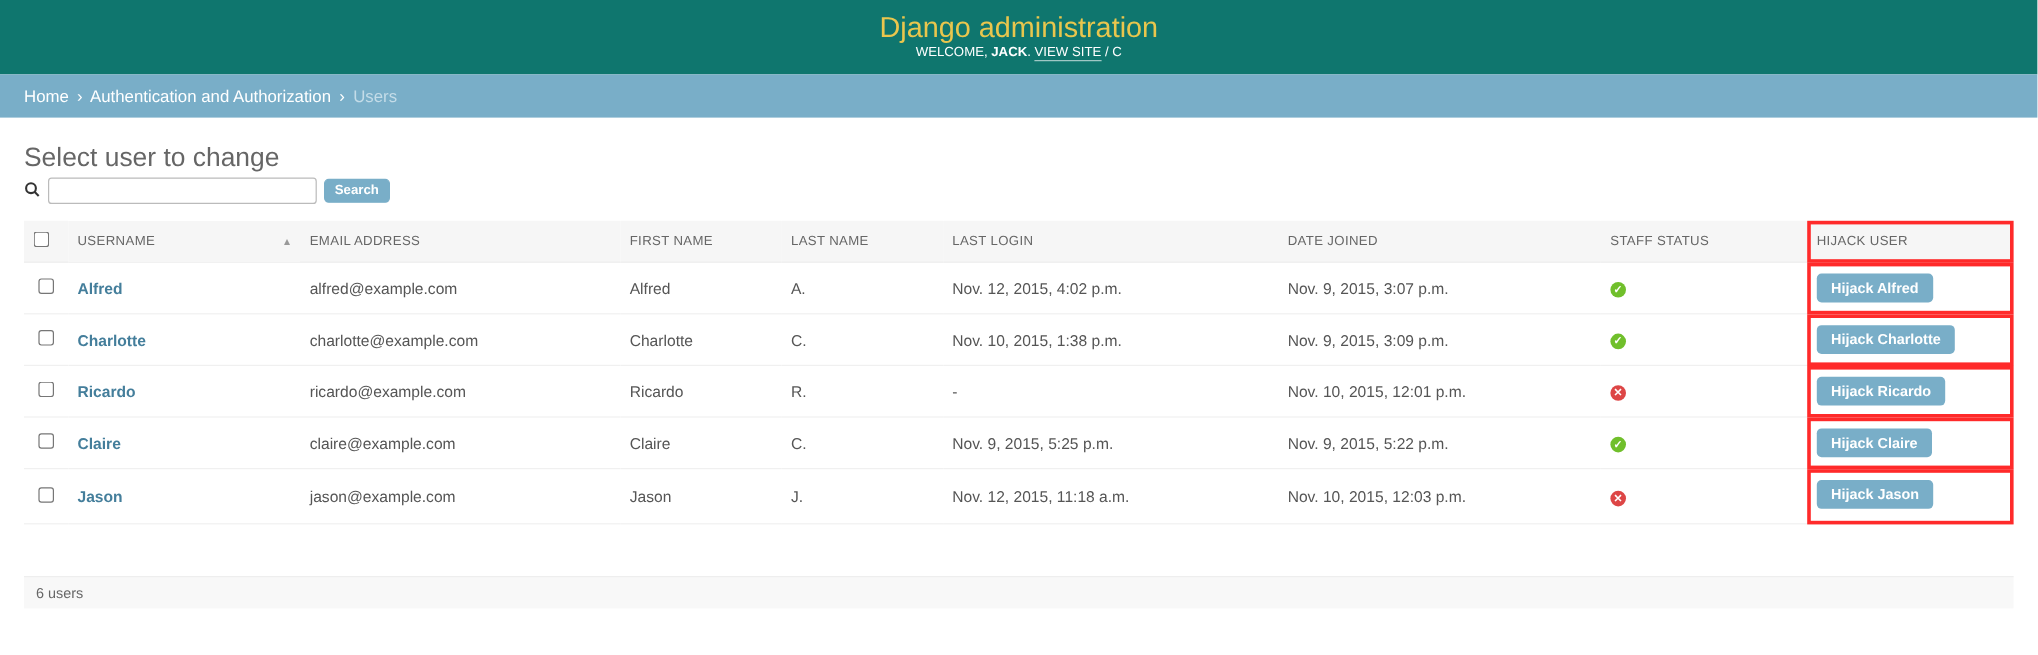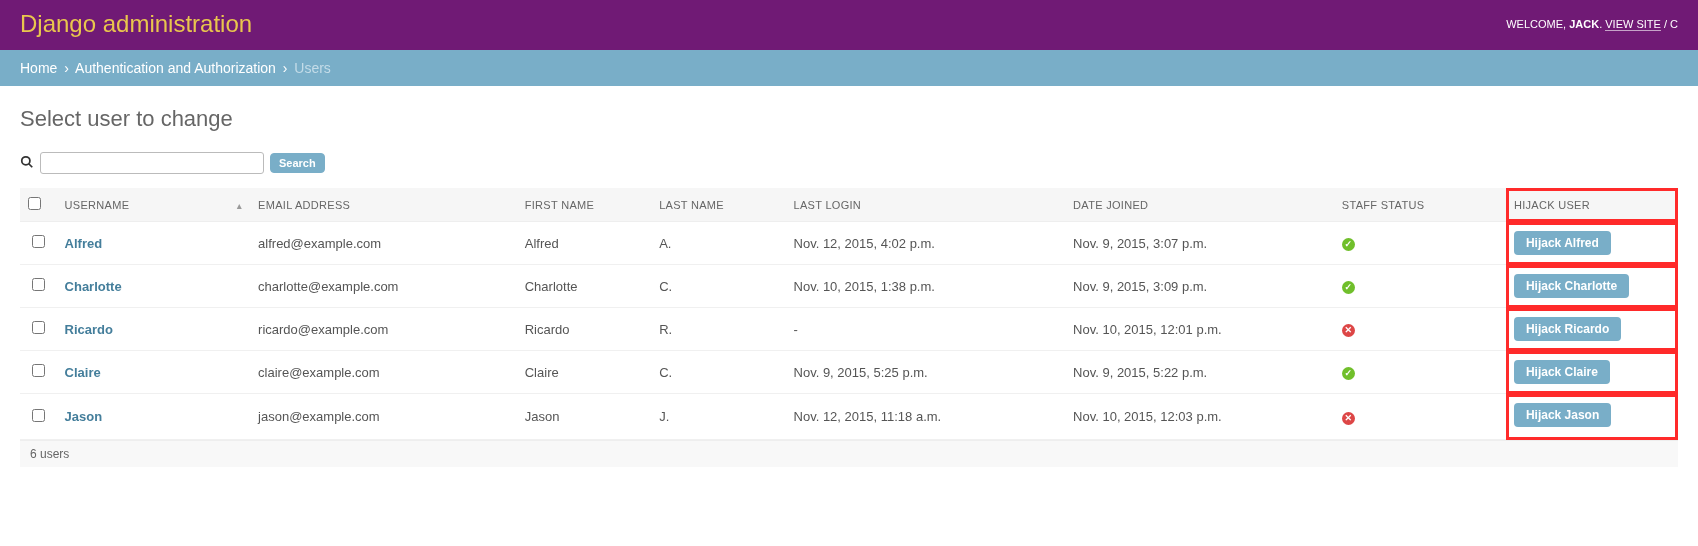--- a/index.html
+++ b/index.html
@@ -1,29 +1,29 @@
 <!DOCTYPE html>
 <html><head>
   <meta charset="utf-8">
   <style>
     * { margin: 0; padding: 0; box-sizing: border-box; }
     body { font-family: "Helvetica Neue", Arial, sans-serif; font-size: 13px; color: #555; background: #fff; width: 1698px; }
 
-    .header-bar { background: #701a75; color: #fff; padding: 10px 20px 12px; display: flex; justify-content: space-between; align-items: center; overflow: hidden; }
+    .header-bar { background: #0f766e; color: #fff; padding: 10px 20px 12px; display: flex; justify-content: space-between; align-items: center; overflow: hidden; flex-direction: column; }
     .header-bar h1 { font-size: 24px; font-weight: 300; color: #e9c64d; }
     .header-user { font-size: 11px; color: #fff; white-space: nowrap; text-transform: uppercase; }
     .header-user .bold { font-weight: bold; }
     .header-user a { color: #fff; text-decoration: none; border-bottom: 1px solid rgba(255,255,255,0.6); }
 
     .breadcrumb-bar { background: #79aec8; color: #c4dce8; padding: 10px 20px; font-size: 14px; }
     .breadcrumb-bar a { color: #fff; text-decoration: none; }
     .breadcrumb-bar .sep { margin: 0 3px; color: #fff; }
 
     .content { padding: 20px; }
-    .page-title { font-size: 22px; font-weight: 400; color: #666; margin-bottom: 20px; }
+    .page-title { font-size: 22px; font-weight: 400; color: #666; margin-bottom: 4px; }
 
     .search-row { display: flex; align-items: center; gap: 6px; margin-bottom: 14px; }
     .search-icon { font-size: 14px; color: #333; }
     .search-input { width: 224px; height: 22px; padding: 2px 6px; border: 1px solid #bbb; border-radius: 3px; font-size: 13px; }
     .search-btn { background: #79aec8; color: #fff; border: 1px solid #79aec8; font-size: 11px; padding: 3px 8px; border-radius: 4px; cursor: pointer; font-weight: bold; }
 
     .actions-bar { background: #f8f8f8; padding: 6px; display: flex; align-items: center; gap: 10px; font-size: 12px; color: #666; border-bottom: 1px solid #eee; }
     .actions-bar label { padding-left: 4px; }
     .actions-bar select { width: 140px; height: 22px; font-size: 12px; border: 1px solid #bbb; border-radius: 4px; background: #fff; }
     .go-btn { background: #79aec8; color: #fff; border: none; font-size: 11px; padding: 3px 6px; border-radius: 4px; cursor: pointer; font-weight: bold; }
@@ -44,21 +44,21 @@
     .col-last  { width: 125px; }
     .col-login { width: 260px; }
     .col-joined{ width: 250px; }
     .col-staff { width: 160px; text-align: left; }
     .col-hijack{ width: 160px; }
 
     .staff-dot { display: inline-flex; width: 13px; height: 13px; border-radius: 50%; align-items: center; justify-content: center; font-size: 9px; color: #fff; line-height: 1; font-weight: bold; }
     .staff-yes { background: #70bf2b; }
     .staff-no  { background: #dd4646; }
 
-    .paginator { background: #f8f8f8; padding: 6px 10px; font-size: 12px; color: #666; border-top: 1px solid #eee; }
+    .paginator { background: #f8f8f8; padding: 6px 10px; font-size: 12px; color: #666; border-top: 1px solid #eee; margin-top: 43px; }
 
     .highlight-hijack { outline: 3px solid #ff2a2a; outline-offset: -3px; padding: 2px; }
 
     th.col-check, td.col-check { text-align: center; }
     tbody td input[type=checkbox] { cursor: pointer; }
     thead th input[type=checkbox] { cursor: pointer; }
   </style>
 </head>
 <body>
 

